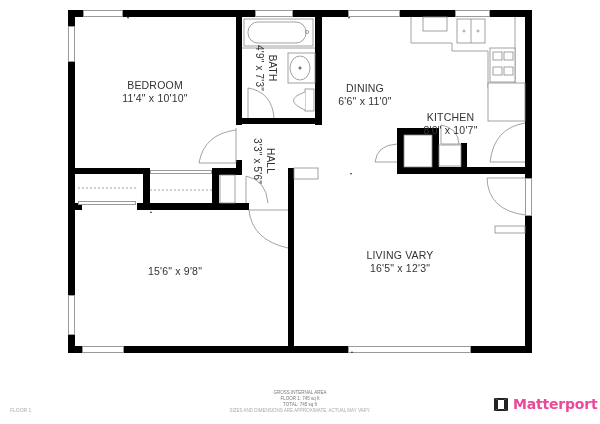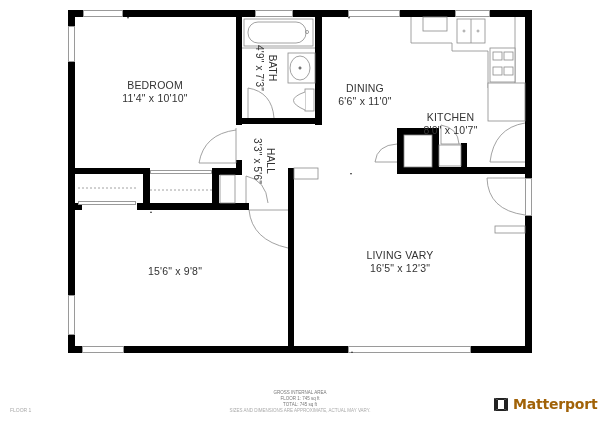--- a/index.html
+++ b/index.html
@@ -7,21 +7,21 @@
   .plan { position:absolute; left:0; top:0; width:476px; height:424px; }
   .wall { position:absolute; background:#000; }
   .win { position:absolute; background:#fff; border:1px solid #9a9a9a; box-sizing:border-box; }
   .room-label { position:absolute; text-align:center; color:#333; font-size:10.5px; line-height:13px; letter-spacing:0.2px; white-space:nowrap; }
   .room-label span { display:block; }
   .rot { transform:rotate(90deg); transform-origin:center center; }
   .footer-center { position:absolute; left:200px; top:390px; width:200px; text-align:center; color:#777; font-size:4.5px; line-height:6px; }
   .footer-center .disclaimer { color:#aaa; }
   .floor-tag { position:absolute; left:10px; top:407px; color:#aaa; font-size:5px; }
   .brand { position:absolute; left:493px; top:396px; display:flex; align-items:center; gap:4px; }
-  .brand-name { font-size:14px; font-weight:bold; color:#a16207; font-family:"DejaVu Sans", sans-serif; letter-spacing:-0.2px; }
+  .brand-name { font-size:14px; font-weight:bold; color:#ec4899; font-family:"DejaVu Sans", sans-serif; letter-spacing:-0.2px; }
   svg.overlay { position:absolute; left:0; top:0; }
 </style>
 </head>
 <body>
 
 <div class="plan">
 
   <div class="wall" style="left:68px;top:10px;width:464px;height:7px;"></div>
   <div class="wall" style="left:68px;top:10px;width:7px;height:343px;"></div>
   <div class="wall" style="left:68px;top:346px;width:464px;height:7px;"></div>

